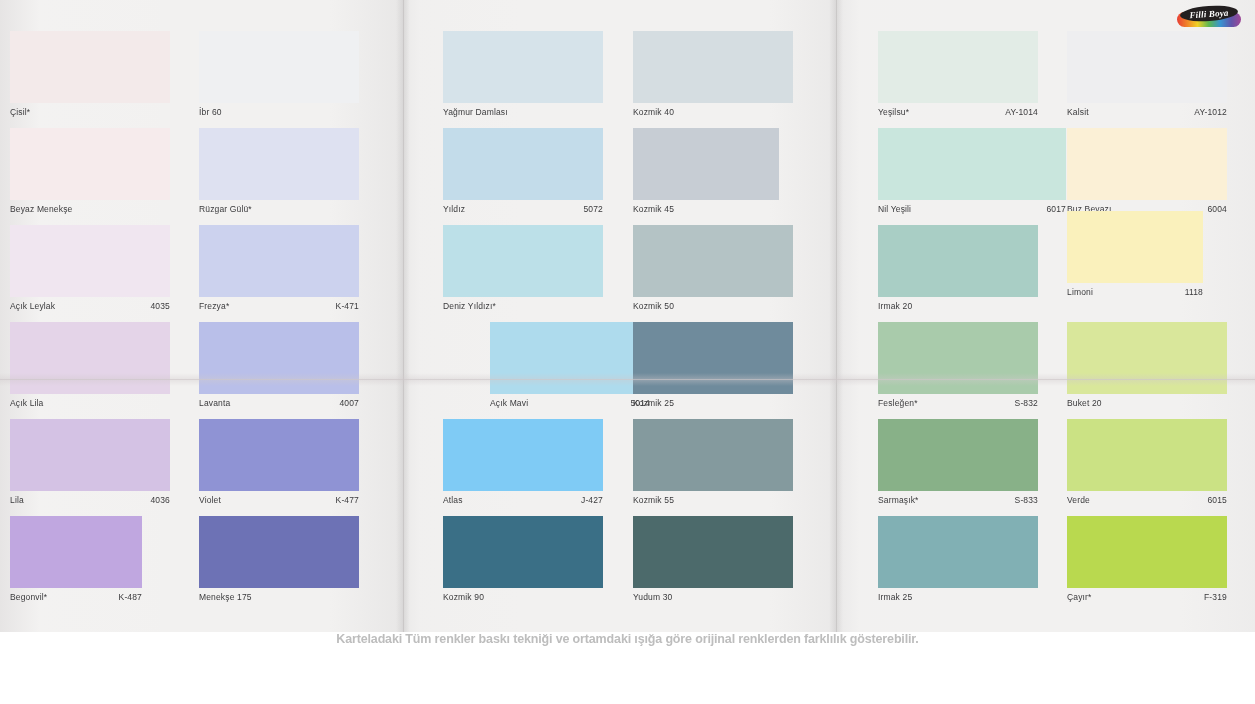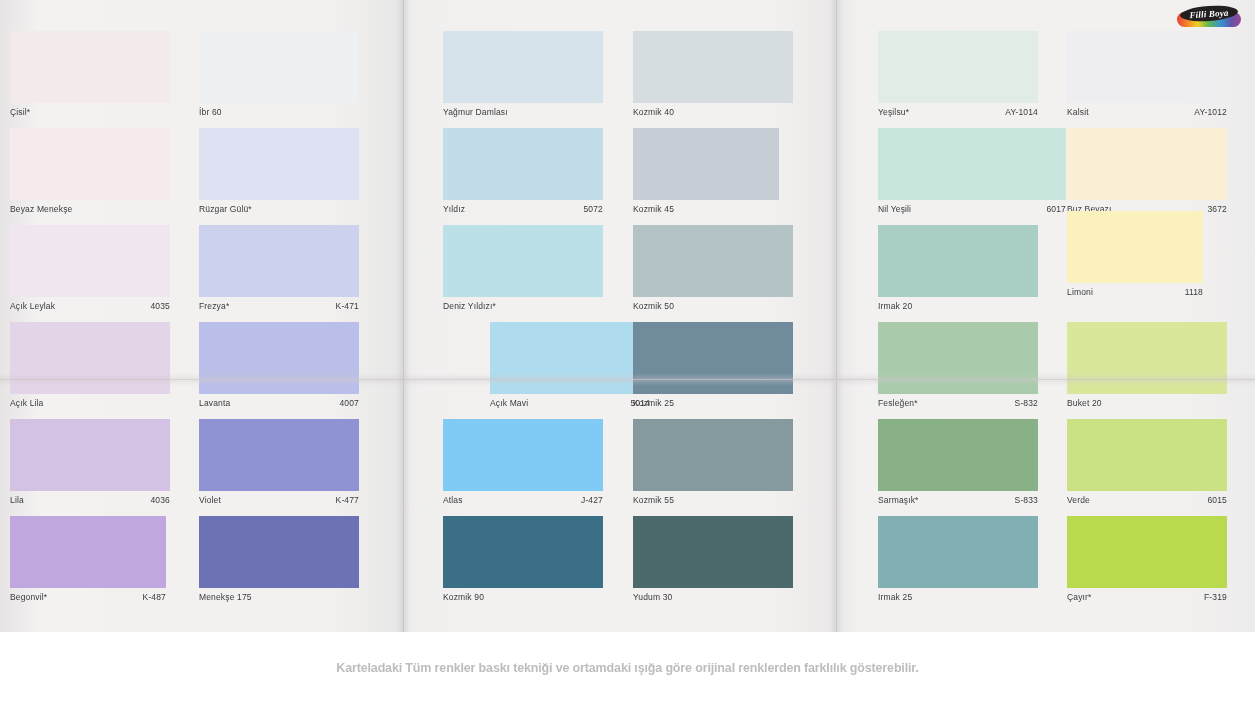--- a/index.html
+++ b/index.html
@@ -171,21 +171,20 @@
   #footer-note {
     position: absolute;
     left: 0;
     top: 632px;
     width: 1255px;
     height: 72px;
     background: #ffffff;
     display: flex;
     flex-direction: column;
     align-items: center;
-    justify-content: center;
     gap: 8px;
   }
   #footer-note .line {
     font-size: 12.5px;
     font-weight: bold;
     color: #bdbdbd;
     letter-spacing: -0.15px;
     text-align: center;
   }
 </style>
@@ -227,21 +226,21 @@
               <span class="code"></span>
             </div>
           </div>
           <div class="cell" style="top: 419px; width: 160px;">
             <div class="chip" style="height: 72px; background: rgb(212, 194, 228);"></div>
             <div class="cell-label">
               <span class="name">Lila</span>
               <span class="code">4036</span>
             </div>
           </div>
-          <div class="cell" style="top: 516px; width: 156px;">
+          <div class="cell" style="top: 516px; width: 132px;">
             <div class="chip" style="height: 72px; background: rgb(192, 167, 224);"></div>
             <div class="cell-label">
               <span class="name">Begonvil*</span>
               <span class="code">K-487</span>
             </div>
           </div>
         </div>
         <div class="swatch-col" style="left: 199px; width: 160px;">
           <div class="cell" style="top: 31px; width: 160px;">
             <div class="chip" style="height: 72px; background: rgb(239, 240, 242);"></div>
@@ -431,21 +430,21 @@
             <div class="chip" style="height: 72px; background: rgb(238, 238, 240);"></div>
             <div class="cell-label">
               <span class="name">Kalsit</span>
               <span class="code">AY-1012</span>
             </div>
           </div>
           <div class="cell" style="top: 128px; width: 160px;">
             <div class="chip" style="height: 72px; background: rgb(251, 240, 214);"></div>
             <div class="cell-label">
               <span class="name">Buz Beyazı</span>
-              <span class="code">3672</span>
+              <span class="code">6004</span>
             </div>
           </div>
           <div class="cell" style="top: 211px; width: 136px;">
             <div class="chip" style="height: 72px; background: rgb(250, 241, 188);"></div>
             <div class="cell-label">
               <span class="name">Limoni</span>
               <span class="code">1118</span>
             </div>
           </div>
           <div class="cell" style="top: 322px; width: 160px;">

